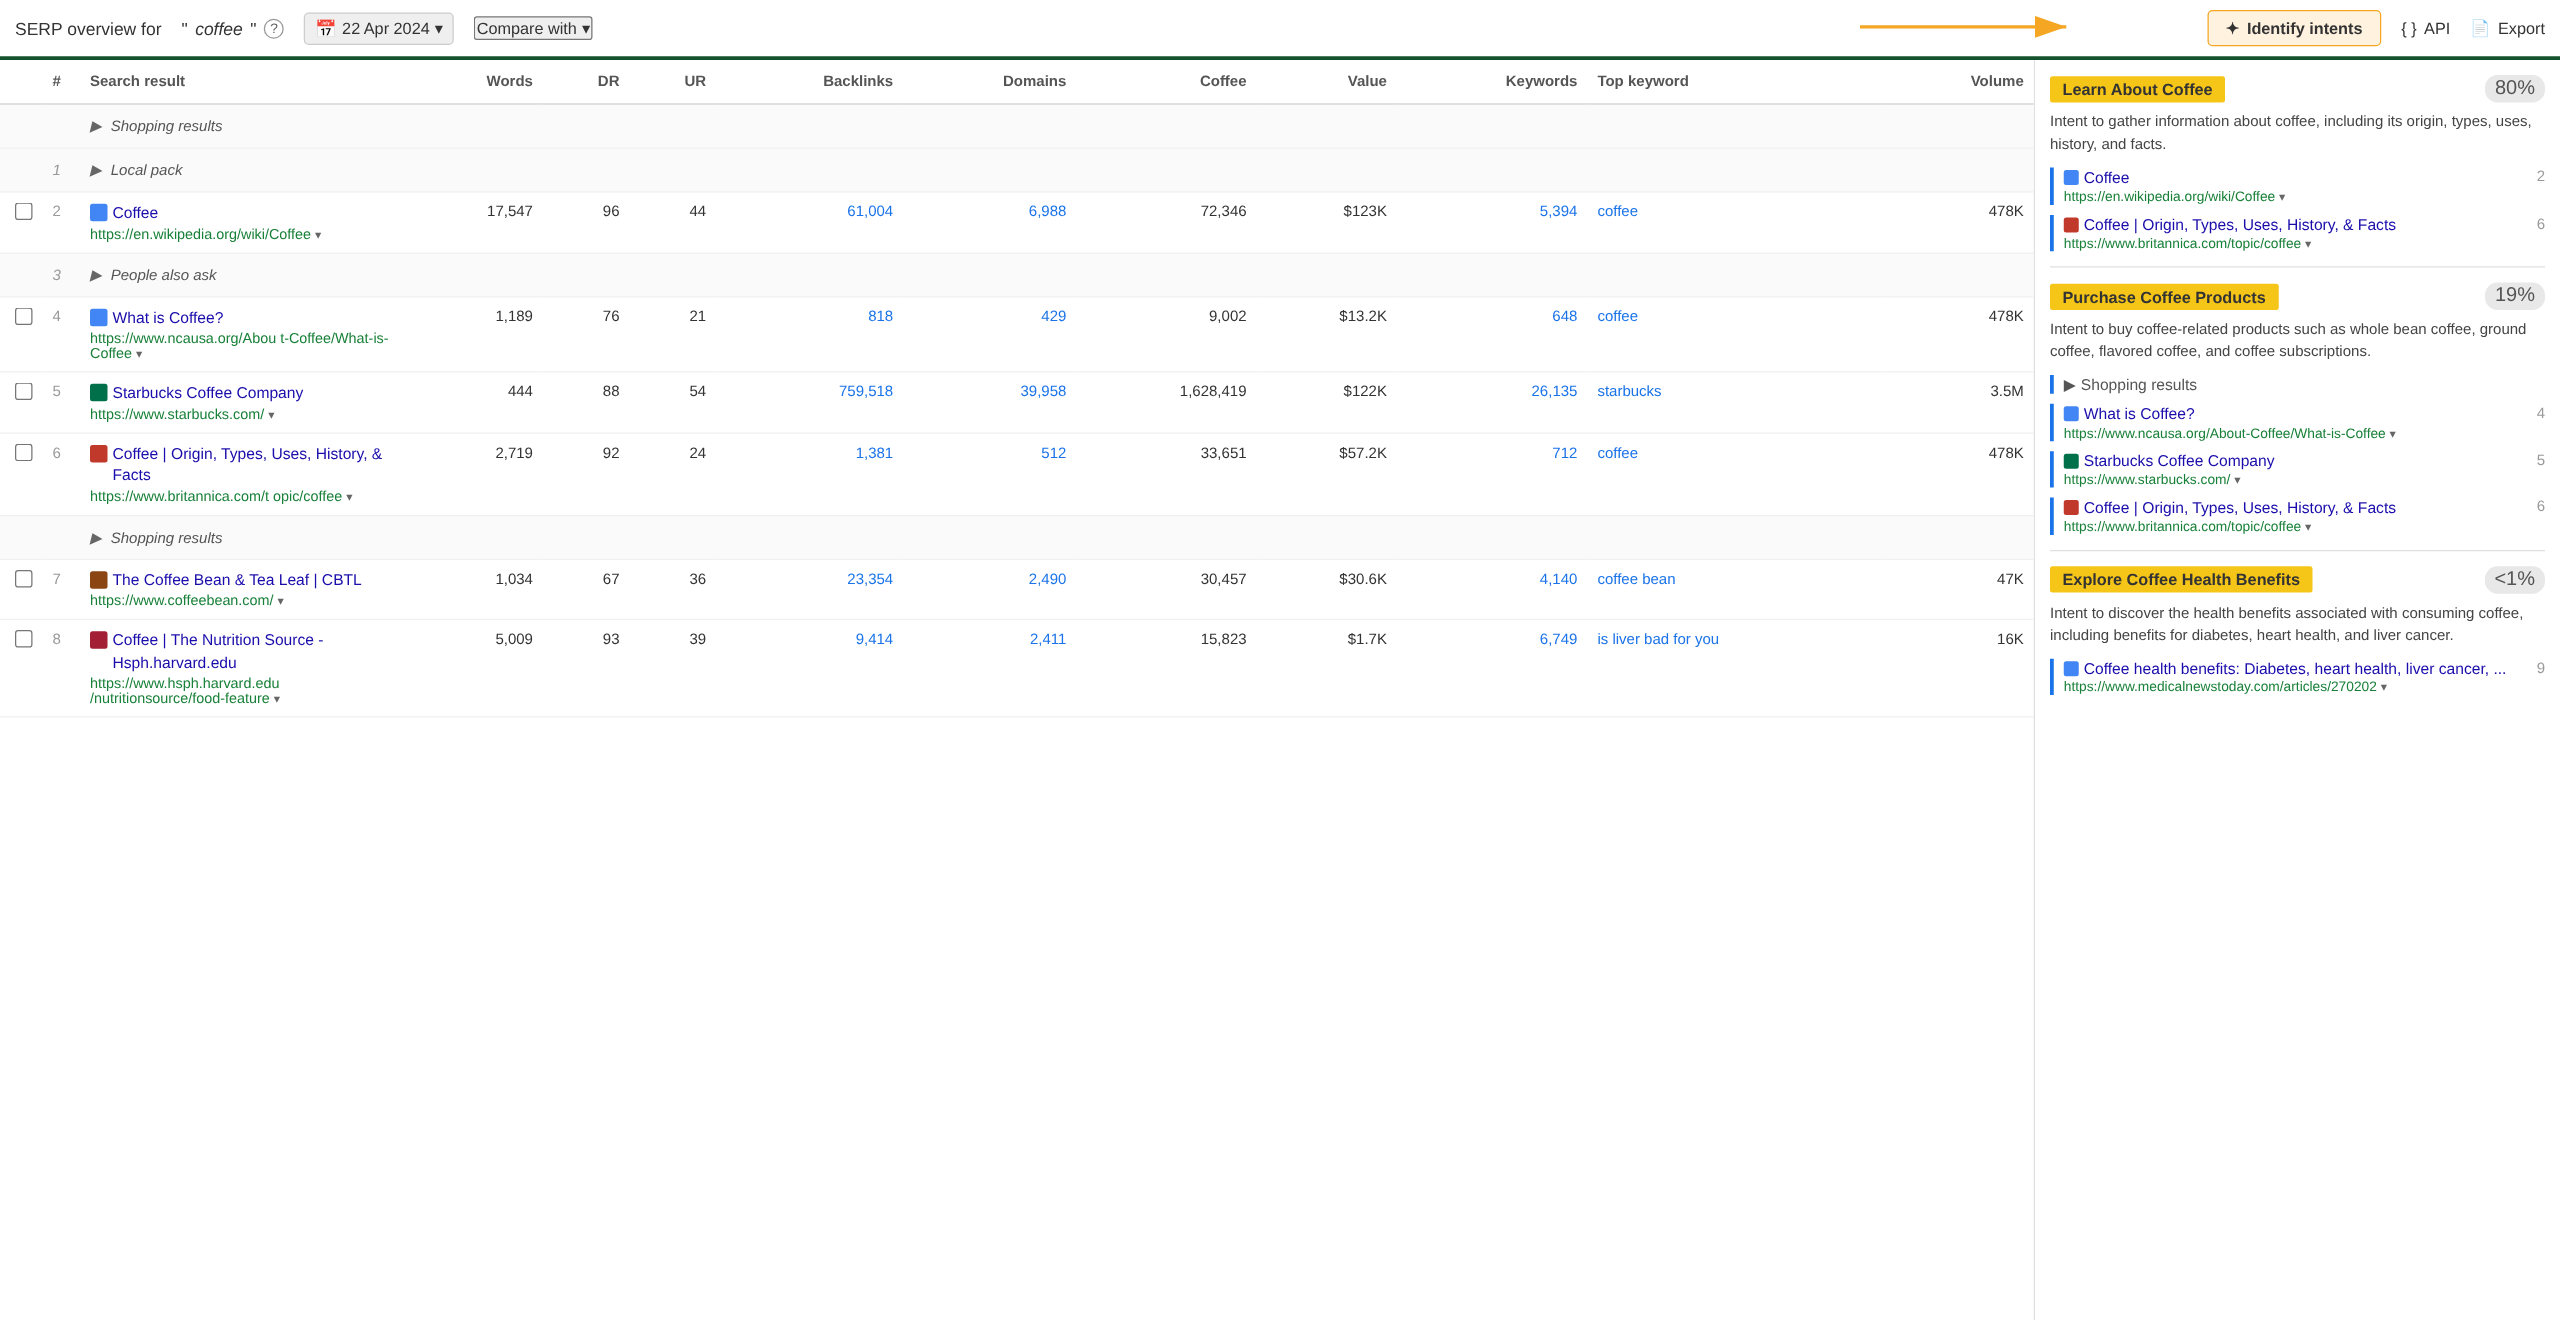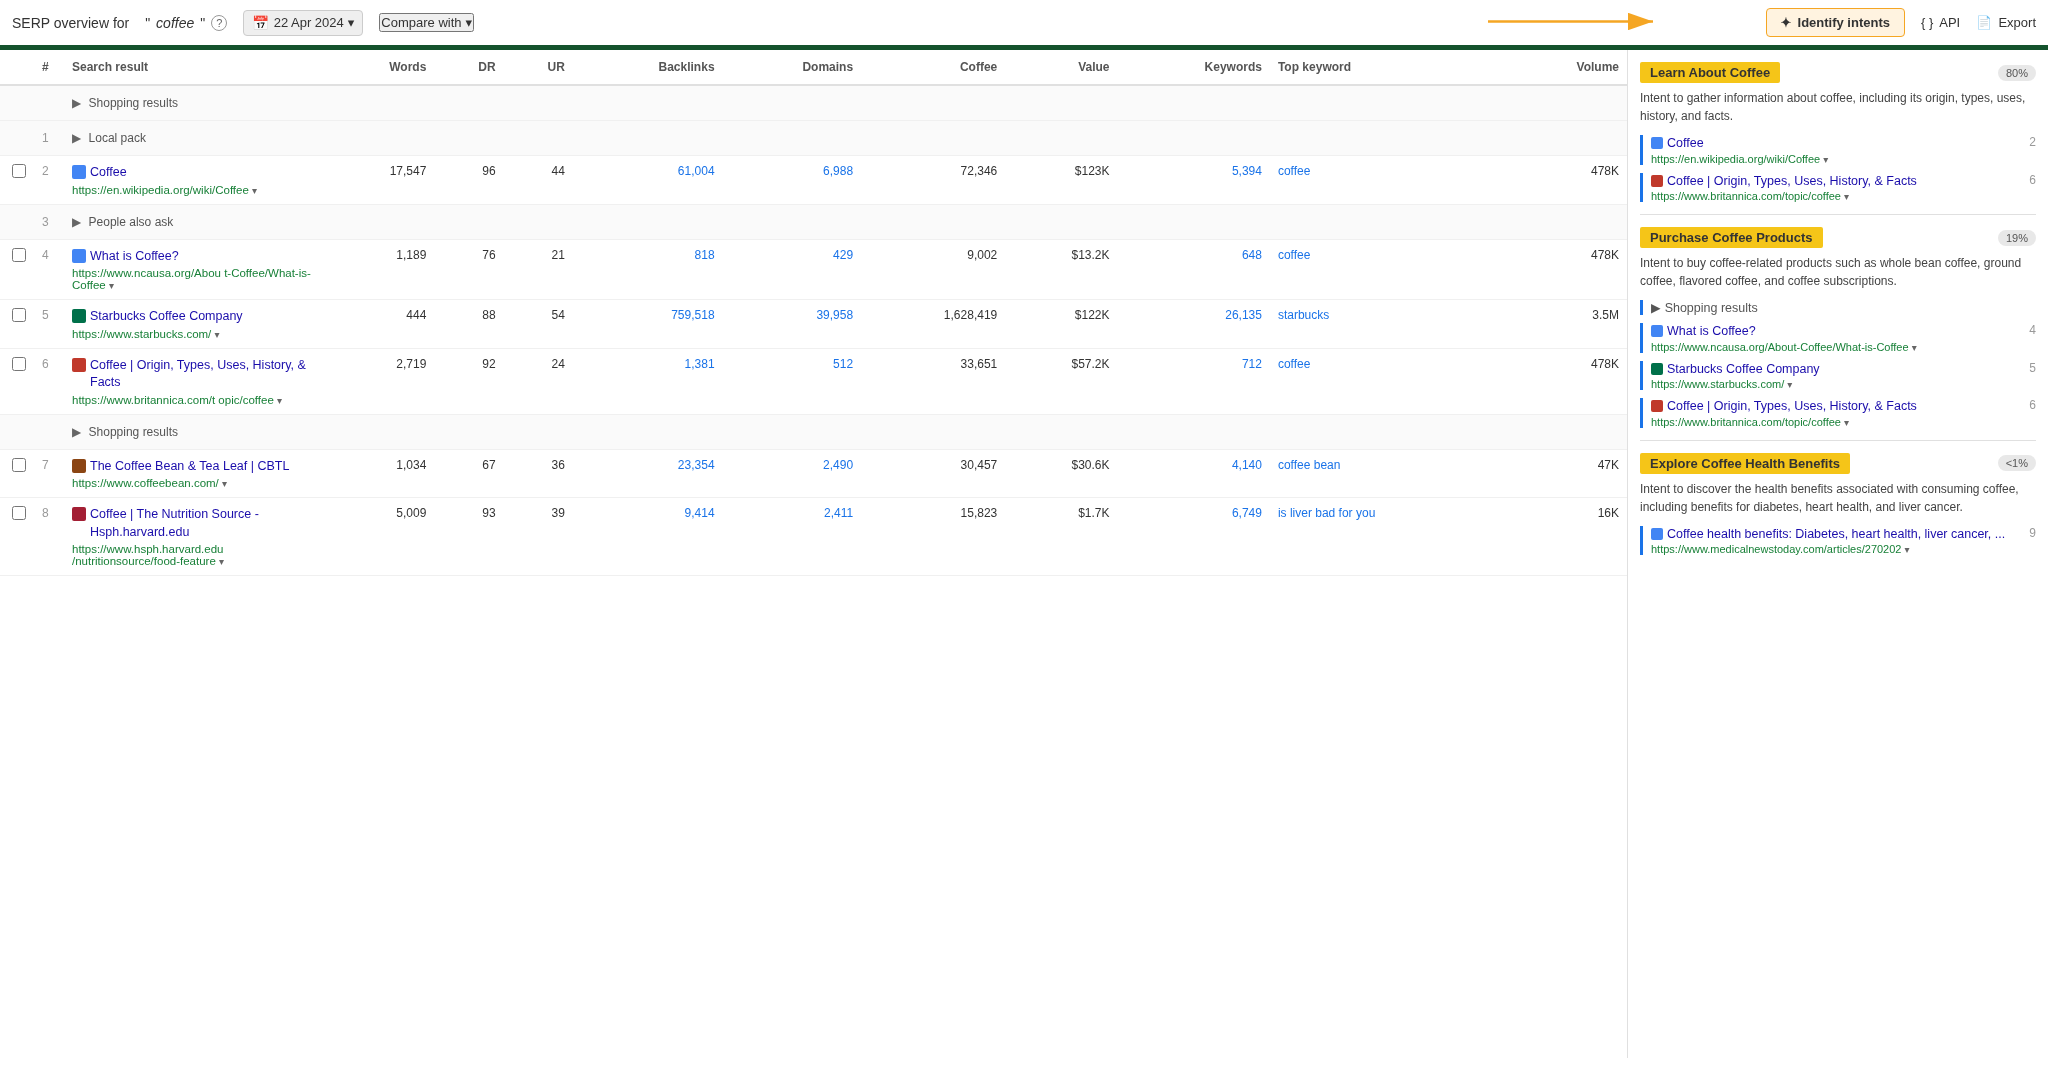--- a/index.html
+++ b/index.html
@@ -1,19 +1,19 @@
 <!DOCTYPE html>
 <html><head>
   <meta charset="utf-8">
   <style>
     * { box-sizing: border-box; margin: 0; padding: 0; }
     body { font-family: -apple-system, BlinkMacSystemFont, 'Segoe UI', Arial, sans-serif; font-size: 13px; background: #fff; color: #333; overflow-x: hidden; }
 
     
-    .header { display: flex; align-items: center; padding: 8px 12px; border-bottom: 5px solid #14532d; gap: 16px; background: #fff; position: relative; }
+    .header { display: flex; align-items: center; padding: 8px 12px; border-bottom: 3px solid #14532d; gap: 16px; background: #fff; position: relative; }
     .header-title { font-size: 14px; font-weight: 500; display: flex; align-items: center; gap: 6px; }
     .header-title .coffee-text { font-style: italic; }
     .help-icon { width: 16px; height: 16px; border-radius: 50%; border: 1px solid #999; display: inline-flex; align-items: center; justify-content: center; font-size: 11px; color: #666; cursor: pointer; }
     .date-btn { display: flex; align-items: center; gap: 4px; border: 1px solid #ccc; border-radius: 4px; padding: 4px 8px; font-size: 13px; cursor: pointer; color: #333; }
     .calendar-icon { font-size: 14px; }
     .compare-btn { display: flex; align-items: center; gap: 4px; font-size: 13px; cursor: pointer; color: #333; }
     .arrow-right { position: absolute; right: 380px; top: 50%; transform: translateY(-50%); }
     .identify-btn { display: flex; align-items: center; gap: 6px; background: #fff3e0; border: 1px solid #f5a623; border-radius: 4px; padding: 6px 14px; font-size: 13px; font-weight: 600; color: #333; cursor: pointer; margin-left: auto; }
     .api-btn { display: flex; align-items: center; gap: 6px; font-size: 13px; color: #333; cursor: pointer; border: none; background: none; }
     .export-btn { display: flex; align-items: center; gap: 6px; font-size: 13px; color: #333; cursor: pointer; border: none; background: none; }
@@ -34,32 +34,32 @@
     tbody td { padding: 8px 8px; vertical-align: top; font-size: 12px; border-bottom: 1px solid #f0f0f0; }
     tbody td.right { text-align: right; }
     .row-num { color: #999; font-size: 12px; }
     .result-title { color: #1a0dab; font-size: 12.5px; text-decoration: none; display: flex; align-items: flex-start; gap: 4px; line-height: 1.4; }
     .result-url { color: #188038; font-size: 11.5px; margin-top: 2px; }
     .result-url a { color: #188038; text-decoration: none; }
     .favicon { width: 14px; height: 14px; background: #4285f4; border-radius: 2px; display: inline-block; flex-shrink: 0; margin-top: 1px; }
     .link-blue { color: #1a73e8; font-size: 12px; }
     .expandable-row td { color: #555; font-size: 12px; padding: 10px 8px; }
     .expand-icon { color: #666; margin-right: 4px; }
-    .group-row { background: #fafafa; }
+    .group-row { background: #fafafa; font-style: italic; }
     .dropdown-arrow { font-size: 10px; color: #666; }
     .checkbox-cell { padding-left: 12px; }
     input[type="checkbox"] { width: 14px; height: 14px; cursor: pointer; }
 
     
     .right-panel { width: 420px; overflow-y: auto; padding: 12px; background: #fff; }
 
     .intent-card { }
     .intent-header { display: flex; align-items: center; justify-content: space-between; margin-bottom: 6px; }
     .intent-label { background: #f5c518; padding: 3px 10px; font-weight: 700; font-size: 13px; border-radius: 2px; }
-    .intent-pct { font-size: 11px; color: #555; background: #e8e8e8; padding: 2px 8px; border-radius: 10px; text-align: center; }
+    .intent-pct { font-size: 16px; color: #555; background: #e8e8e8; padding: 2px 8px; border-radius: 10px; text-align: center; }
     .intent-desc { font-size: 12px; color: #444; line-height: 1.5; margin-bottom: 10px; }
 
     .intent-result { display: flex; align-items: flex-start; gap: 8px; margin-bottom: 8px; border-left: 3px solid #1a73e8; padding-left: 8px; }
     .intent-result-content { flex: 1; }
     .intent-result-title { color: #1a0dab; font-size: 12.5px; text-decoration: none; line-height: 1.4; display: flex; align-items: flex-start; gap: 4px; }
     .intent-result-url { color: #188038; font-size: 11px; }
     .intent-result-num { color: #999; font-size: 12px; min-width: 14px; text-align: right; }
 
     .shopping-row { display: flex; align-items: center; gap: 4px; border-left: 3px solid #1a73e8; padding-left: 8px; margin-bottom: 8px; color: #555; font-size: 12.5px; }
 

